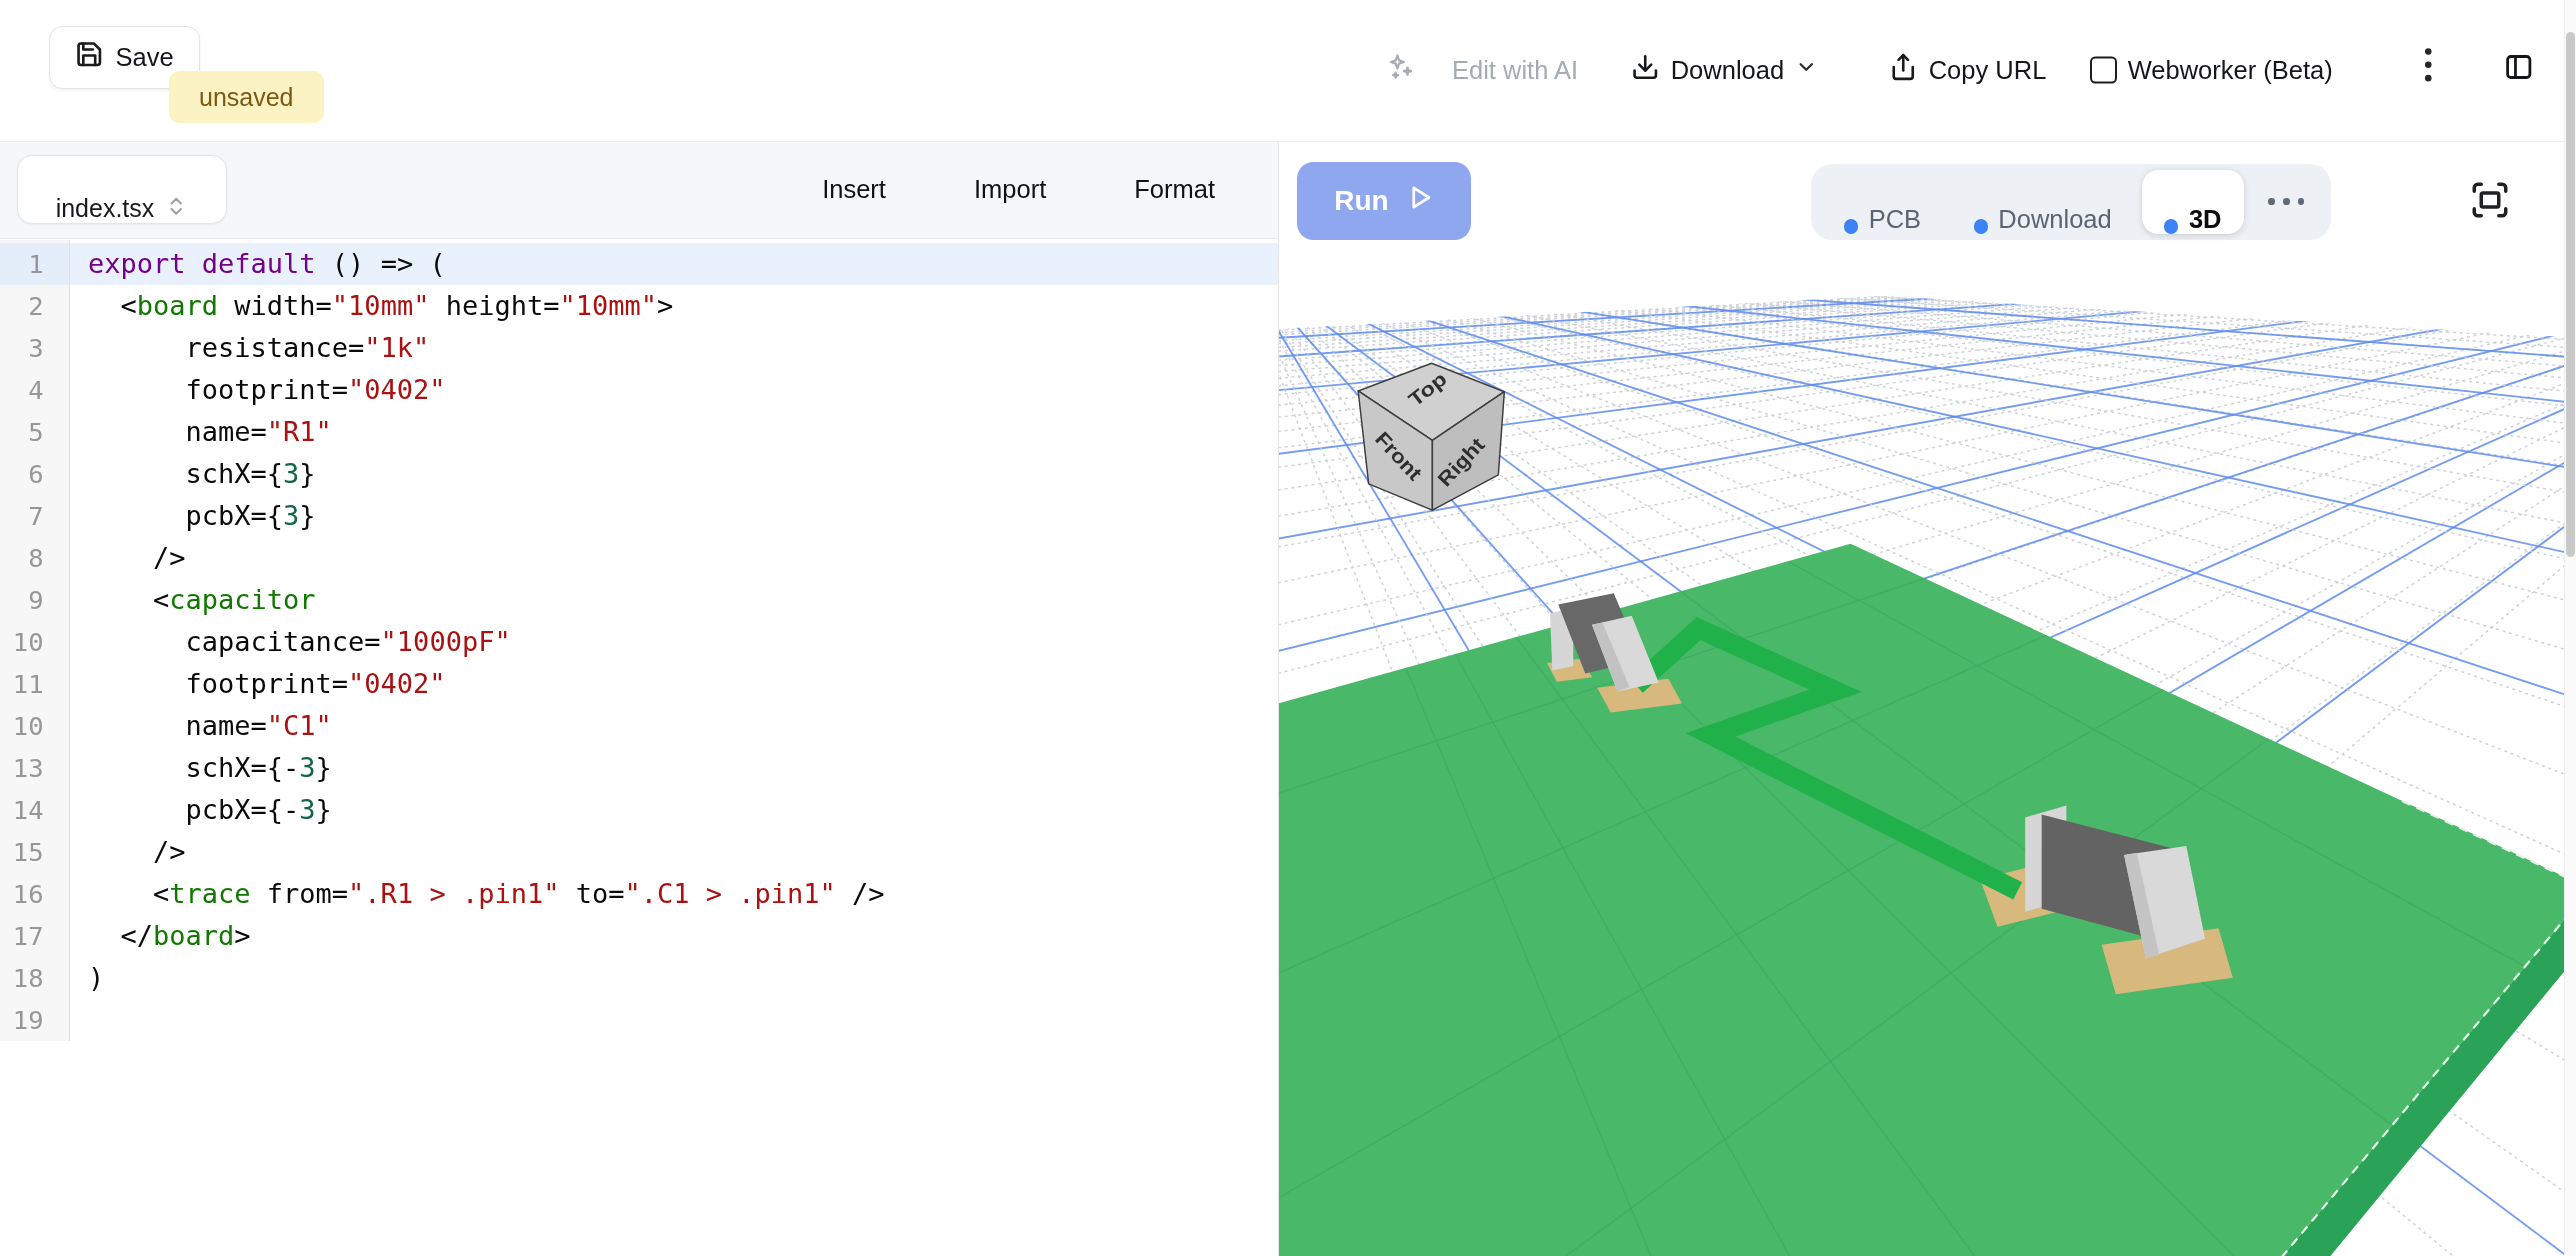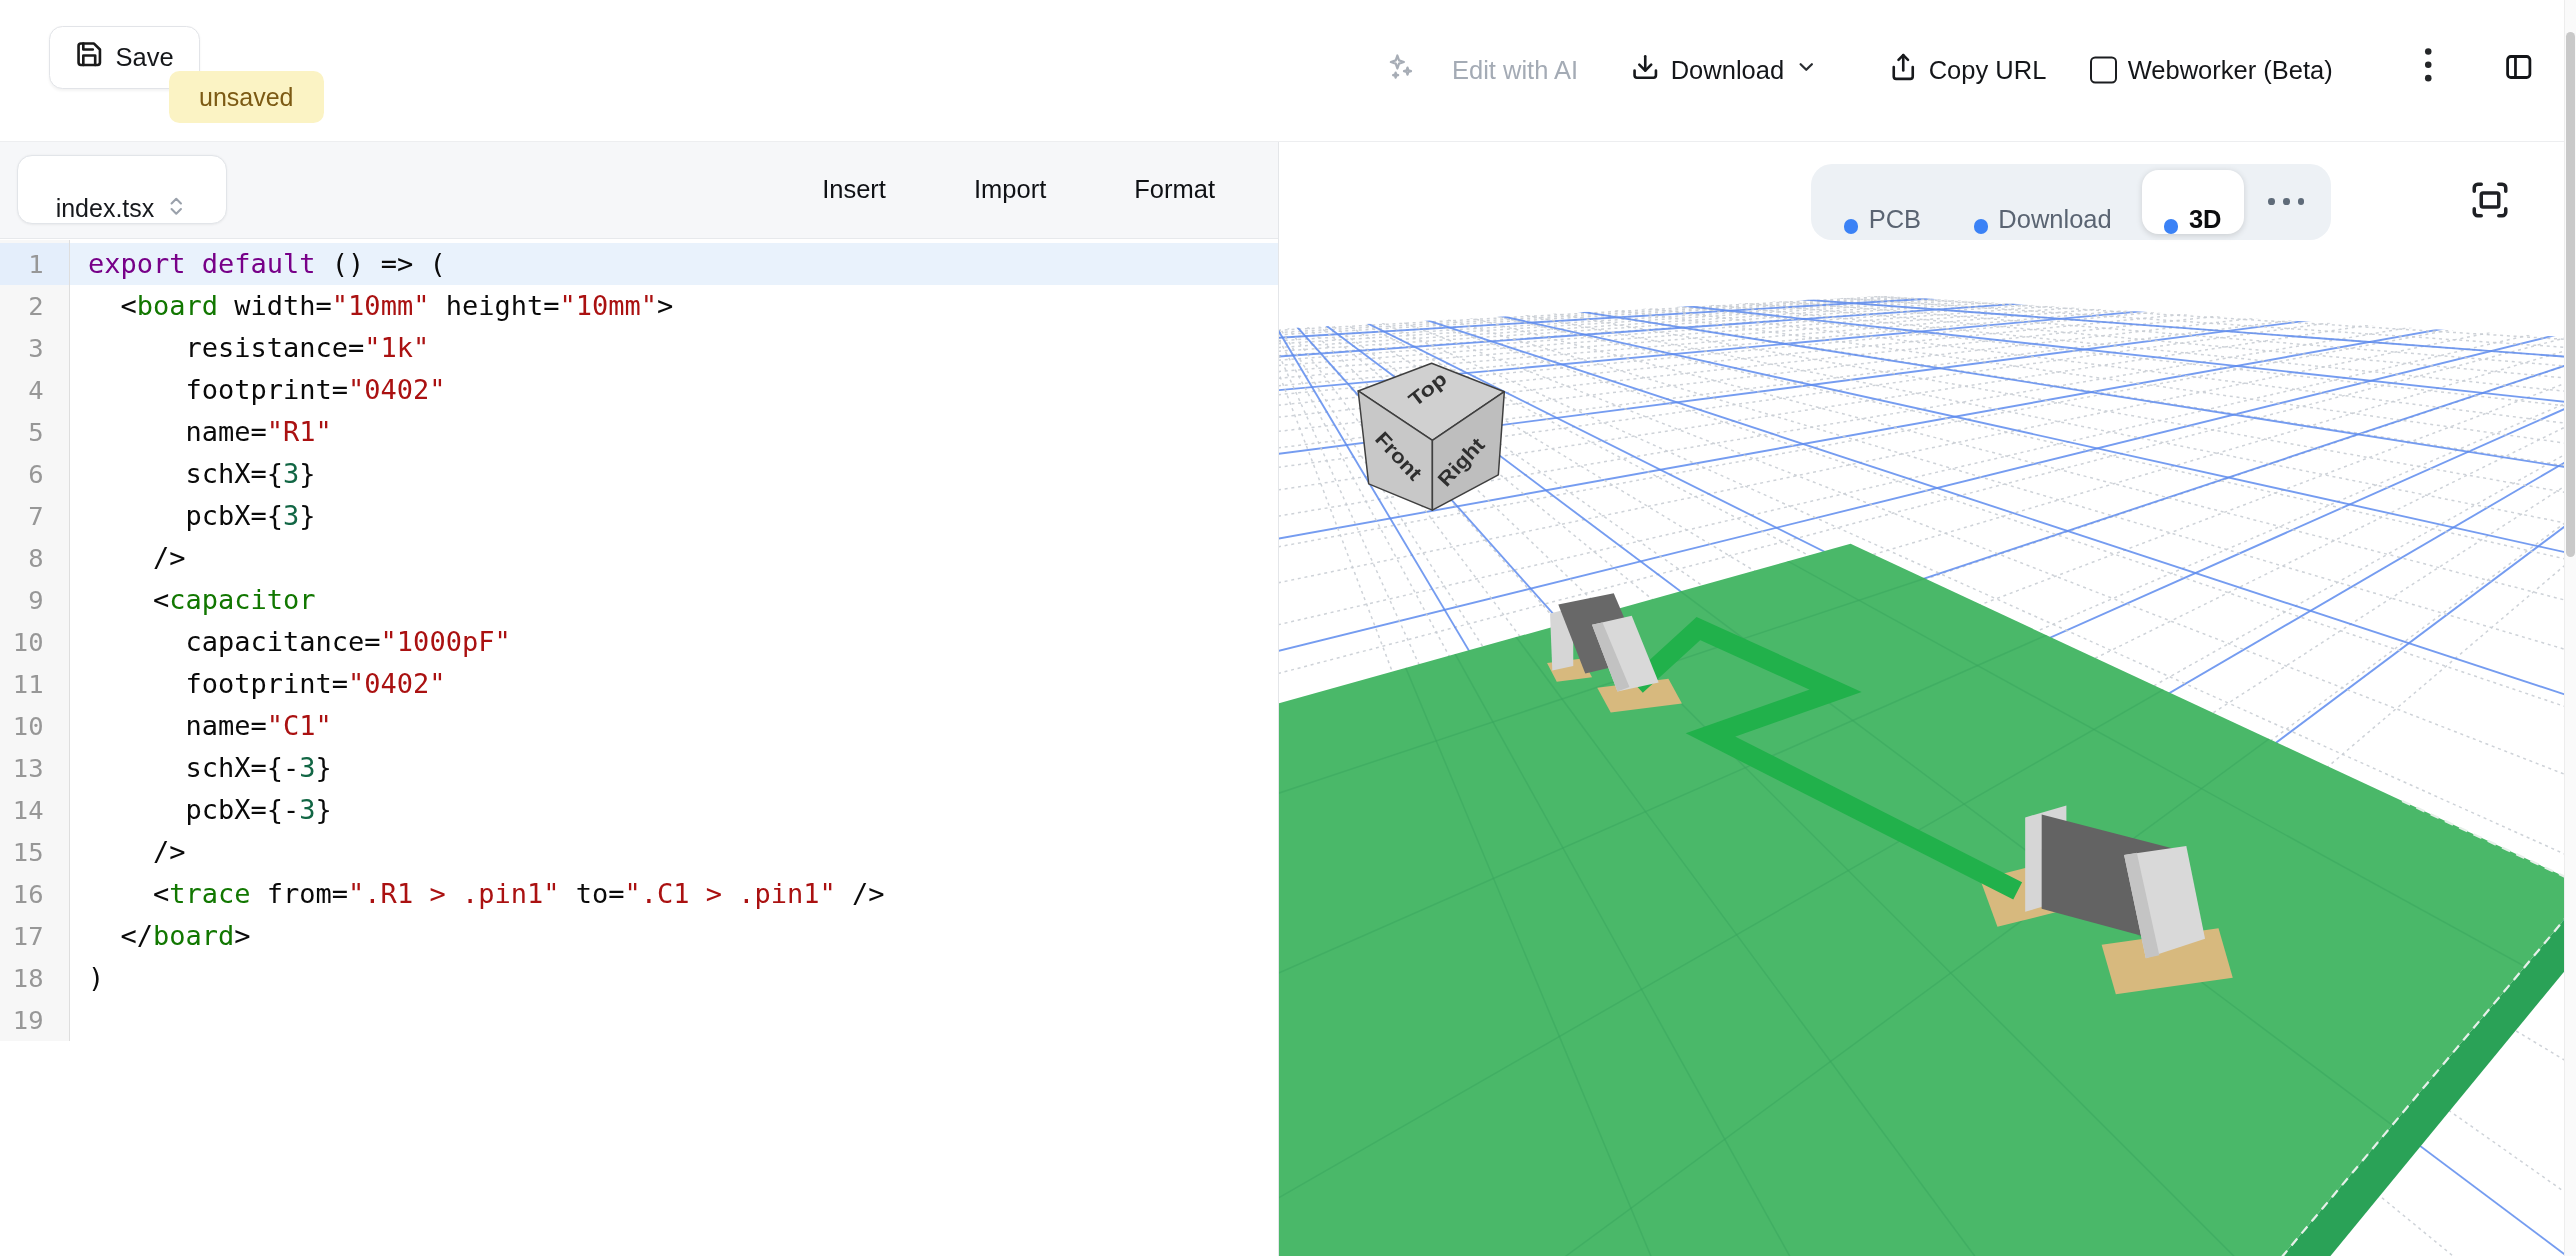--- a/index.html
+++ b/index.html
@@ -334,20 +334,27 @@
       <polygon points="205,296 302,334 206,399 107,333" fill="#d0d0d0"></polygon>
       <polygon points="107,333 206,399 206,492 121,457" fill="#c8c8c8"></polygon>
       <polygon points="302,334 206,399 206,492 294,445" fill="#bebebe"></polygon>
       <text transform="translate(183,355) rotate(-38) scale(1,0.82)" font-size="32" font-weight="600" fill="#2f2f2f" stroke="none" font-family="Liberation Sans, sans-serif">Top</text>
       <text transform="translate(128,398) rotate(47) scale(1,0.9)" font-size="30" font-weight="600" fill="#2f2f2f" stroke="none" font-family="Liberation Sans, sans-serif">Front</text>
       <text transform="translate(225,462) rotate(-47) scale(1,0.9)" font-size="30" font-weight="600" fill="#2f2f2f" stroke="none" font-family="Liberation Sans, sans-serif">Right</text>
     </g>
   </svg>
 
   <div id="view-toolbar">
+    <button class="run-btn">
+      <span>Run</span>
+      <span class="icon">
+        <svg width="27" height="27" viewBox="0 0 24 24" fill="none" stroke="#fff" stroke-width="2.4" stroke-linejoin="round">
+          <path d="M6 3.5 19.5 12 6 20.5 Z"></path>
+        </svg></span>
+    </button>
     <div id="view-tabs">
         <div class="vtab">
           <span class="dot"></span>
           <span>PCB</span>
         </div>
         <div class="vtab">
           <span class="dot"></span>
           <span>Download</span>
         </div>
         <div class="vtab active">

